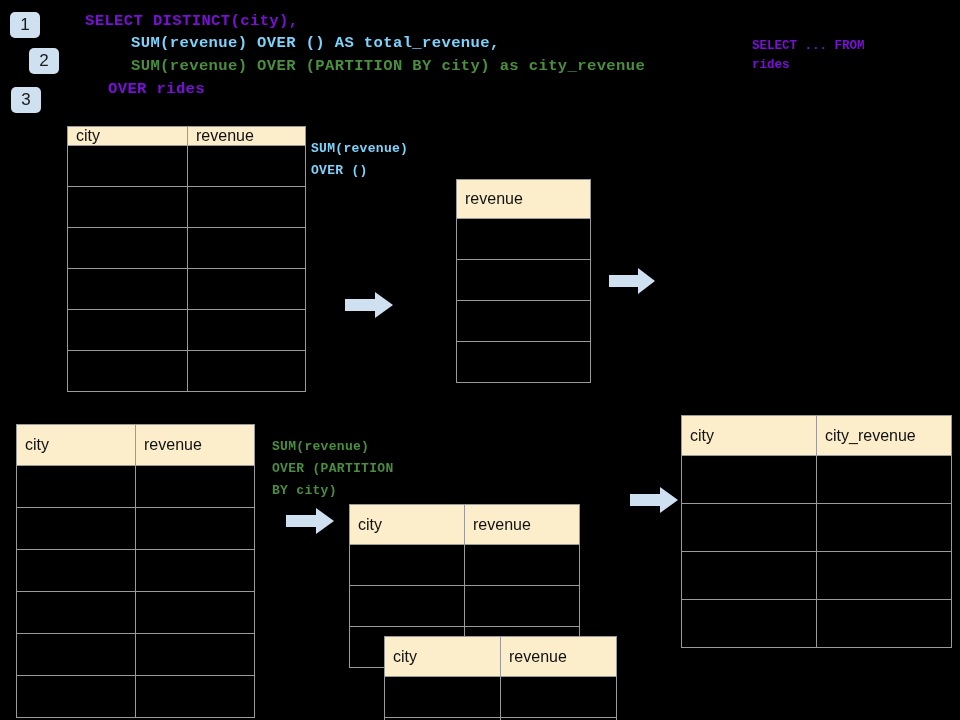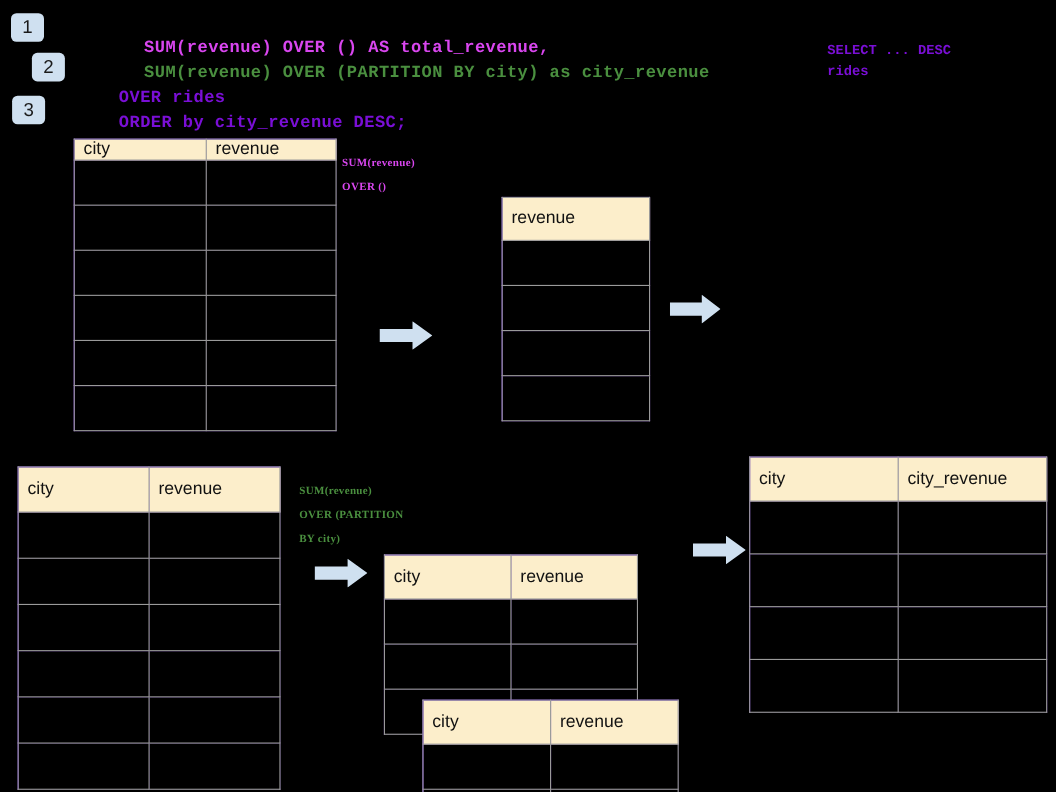--- a/index.html
+++ b/index.html
@@ -33,27 +33,27 @@
   
   .code {
     position: absolute;
     font-family: "Liberation Mono", monospace;
     font-size: 15.5px;
     letter-spacing: 0.4px;
     white-space: pre;
     font-weight: bold;
   }
   .c-purple { color: #7a0fd6; }
-  .c-red    { color: #d946ef; }
+  .c-red    { color: #7dd3fc; }
   .c-green  { color: #4a8f3f; }
 
   .annot {
     position: absolute;
-    font-family: Liberation Serif, serif;
-    font-size: 10px;
+    font-family: Liberation Mono, monospace;
+    font-size: 13px;
     font-weight: bold;
     white-space: pre;
     line-height: 22px;
     letter-spacing: 0.3px;
   }
   .annot-sm {
     position: absolute;
     font-family: "Liberation Mono", monospace;
     font-size: 12.5px;
     font-weight: bold;
@@ -92,26 +92,26 @@
 </style>
 </head>
 <body>
 
 <div id="canvas">
 
   <div class="badge" style="left:10px; top:12px;">1</div>
   <div class="badge" style="left:29px; top:48px;">2</div>
   <div class="badge" style="left:11px; top:87px;">3</div>
 
+  <div class="code c-purple" style="left:85px; top:12px;">SELECT DISTINCT(city),</div>
   <div class="code c-red" style="left:131px; top:34px;">SUM(revenue) OVER () AS total_revenue,</div>
   <div class="code c-green" style="left:131px; top:57px;">SUM(revenue) OVER (PARTITION BY city) as city_revenue</div>
   <div class="code c-purple" style="left:108px; top:80px;">OVER rides</div>
-  <div class="code c-purple" style="left:108px; top:102px;">ORDER by city_revenue DESC;</div>
-
-  <div class="annot-sm" style="left:752px; top:37px;">SELECT ... DESC
+
+  <div class="annot-sm" style="left:752px; top:37px;">SELECT ... FROM
 rides</div>
 
   <div class="annot c-red" style="left:311px; top:138px;">SUM(revenue)
 OVER ()</div>
 
   <div class="annot c-green" style="left:272px; top:436px;">SUM(revenue)
 OVER (PARTITION
 BY city)</div>
 
   <table class="tbl" style="left:67px; top:126px; width:238px;">

